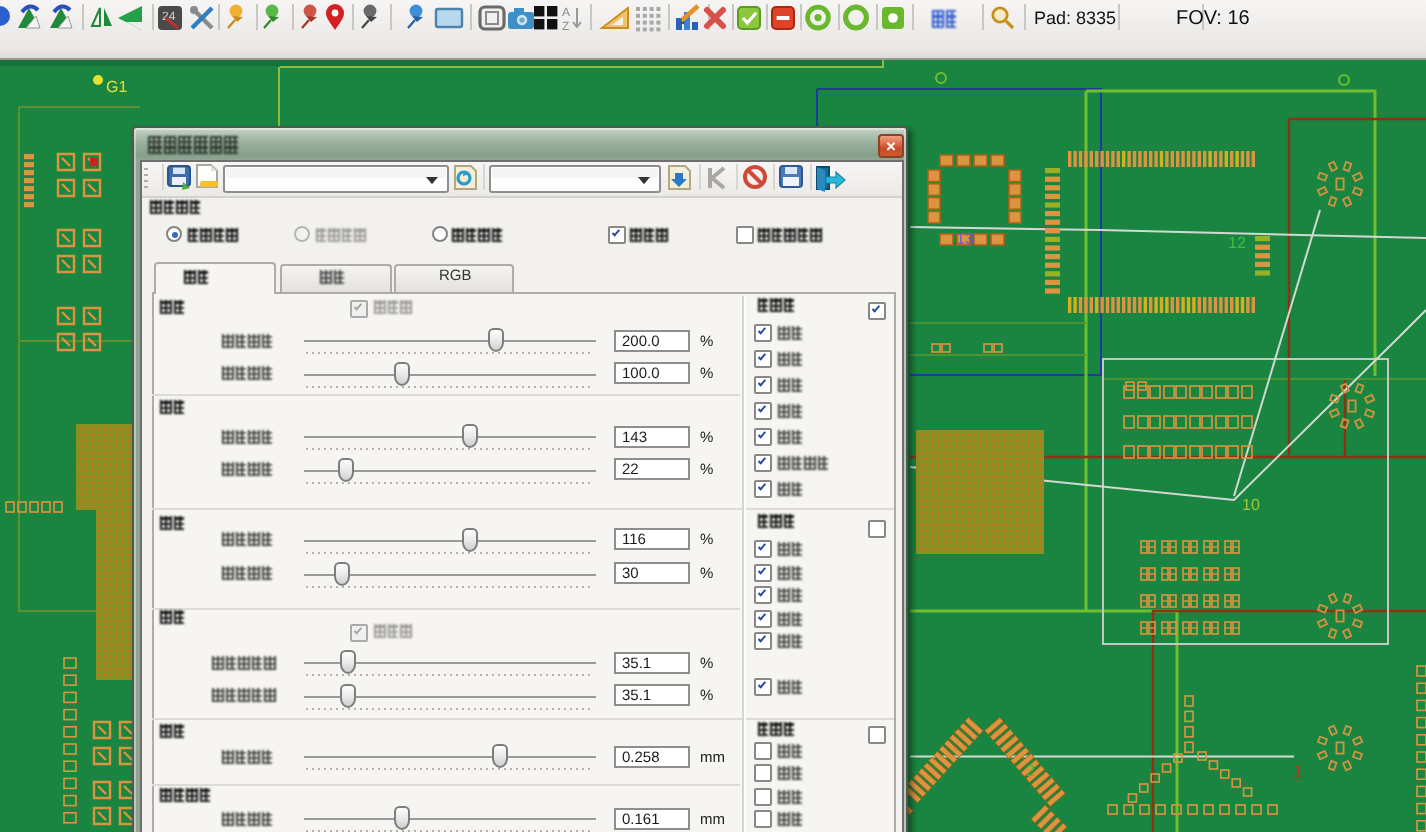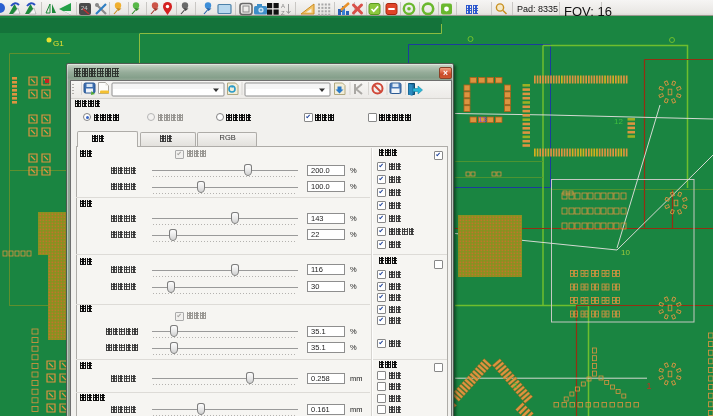--- a/index.html
+++ b/index.html
@@ -458,21 +458,21 @@
 <rect x="708.5" y="350.2" width="4.5" height="5" fill="none" stroke="#dd9440" stroke-width="0.8"></rect>
 <rect x="708.5" y="358.8" width="4.5" height="5" fill="none" stroke="#dd9440" stroke-width="0.8"></rect>
 <rect x="708.5" y="367.4" width="4.5" height="5" fill="none" stroke="#dd9440" stroke-width="0.8"></rect>
 <rect x="708.5" y="376.0" width="4.5" height="5" fill="none" stroke="#dd9440" stroke-width="0.8"></rect>
 <rect x="708.5" y="384.6" width="4.5" height="5" fill="none" stroke="#dd9440" stroke-width="0.8"></rect>
 <rect x="708.5" y="393.2" width="4.5" height="5" fill="none" stroke="#dd9440" stroke-width="0.8"></rect>
 <rect x="708.5" y="401.8" width="4.5" height="5" fill="none" stroke="#dd9440" stroke-width="0.8"></rect>
 <rect x="708.5" y="410.4" width="4.5" height="5" fill="none" stroke="#dd9440" stroke-width="0.8"></rect>
 <text x="513" y="388" font-size="8" fill="#3fbf3f" font-family="Liberation Sans">2</text>
 </svg>
-<div class="ab" style="left:0;top:0;width:713px;height:16px;
+<div class="ab" style="left:0;top:0;width:713px;height:30px;
 background:linear-gradient(180deg,#f6f5f4,#e9e7e4 85%,#dddbd8);border-bottom:1px solid #9a988f;">
 <div class="sep" style="left:41px"></div>
 <div class="sep" style="left:76px"></div>
 <div class="sep" style="left:109px"></div>
 <div class="sep" style="left:128px"></div>
 <div class="sep" style="left:146px"></div>
 <div class="sep" style="left:176px"></div>
 <div class="sep" style="left:195px"></div>
 <div class="sep" style="left:235px"></div>
 <div class="sep" style="left:295px"></div>
@@ -571,21 +571,21 @@
         <circle cx="409" cy="8.8" r="5.2" fill="none" stroke="#6ab82e" stroke-width="2.4"></circle>
         <circle cx="409" cy="8.8" r="1.8" fill="#6ab82e"></circle>
         <circle cx="428" cy="8.8" r="5.2" fill="none" stroke="#6ab82e" stroke-width="2.6"></circle>
         <rect x="441" y="3.5" width="11" height="11" rx="2" fill="#6ab82e"></rect>
         <circle cx="446.5" cy="9" r="2.4" fill="#fff"></circle>
         <circle cx="500" cy="7.5" r="3.6" fill="#f5e9c8" stroke="#c89020" stroke-width="1.4"></circle>
         <path d="M503,10.5 L506.5,14" stroke="#c89020" stroke-width="1.6"></path>
       </svg>
 <div class="zblue" style="left:466px;top:5px;width:16px;height:9px"><b></b><b></b></div>
 <div class="ab" style="left:517px;top:3.5px;font-size:9px;color:#111">Pad: 8335</div>
-<div class="ab" style="left:564px;top:3.5px;font-size:13px;color:#111">FOV: 16</div>
+<div class="ab" style="left:588px;top:3.5px;font-size:10px;color:#111">FOV: 16</div>
 </div>
 <div class="ab" style="left:66px;top:63px;width:388px;height:360px;
 background:linear-gradient(180deg,#ccd6c9 0,#b0c2b1 20%,#95ac99 50%,#85a08b 80%,#96a897 100%) 0 0/100% 17px no-repeat,#90a492;
 border:1px solid #4e5a50;border-radius:2px 2px 0 0;
 box-shadow:2px 2px 3px rgba(5,25,12,.55), inset 0 0 0 1px rgba(255,255,255,.38);">
 <div class="zt" style="left:7px;top:4px;width:46px;height:8.5px"><b></b><b></b><b></b><b></b><b></b><b></b></div>
 <div class="ab" style="left:372px;top:2.5px;width:13px;height:12px;
 background:linear-gradient(180deg,#eda183,#dd6644 42%,#c84a28 62%,#d05830);
 border:1px solid #8a4228;border-radius:2px;color:#fff;font-size:8.5px;font-weight:bold;
 text-align:center;line-height:11px;">×</div>

